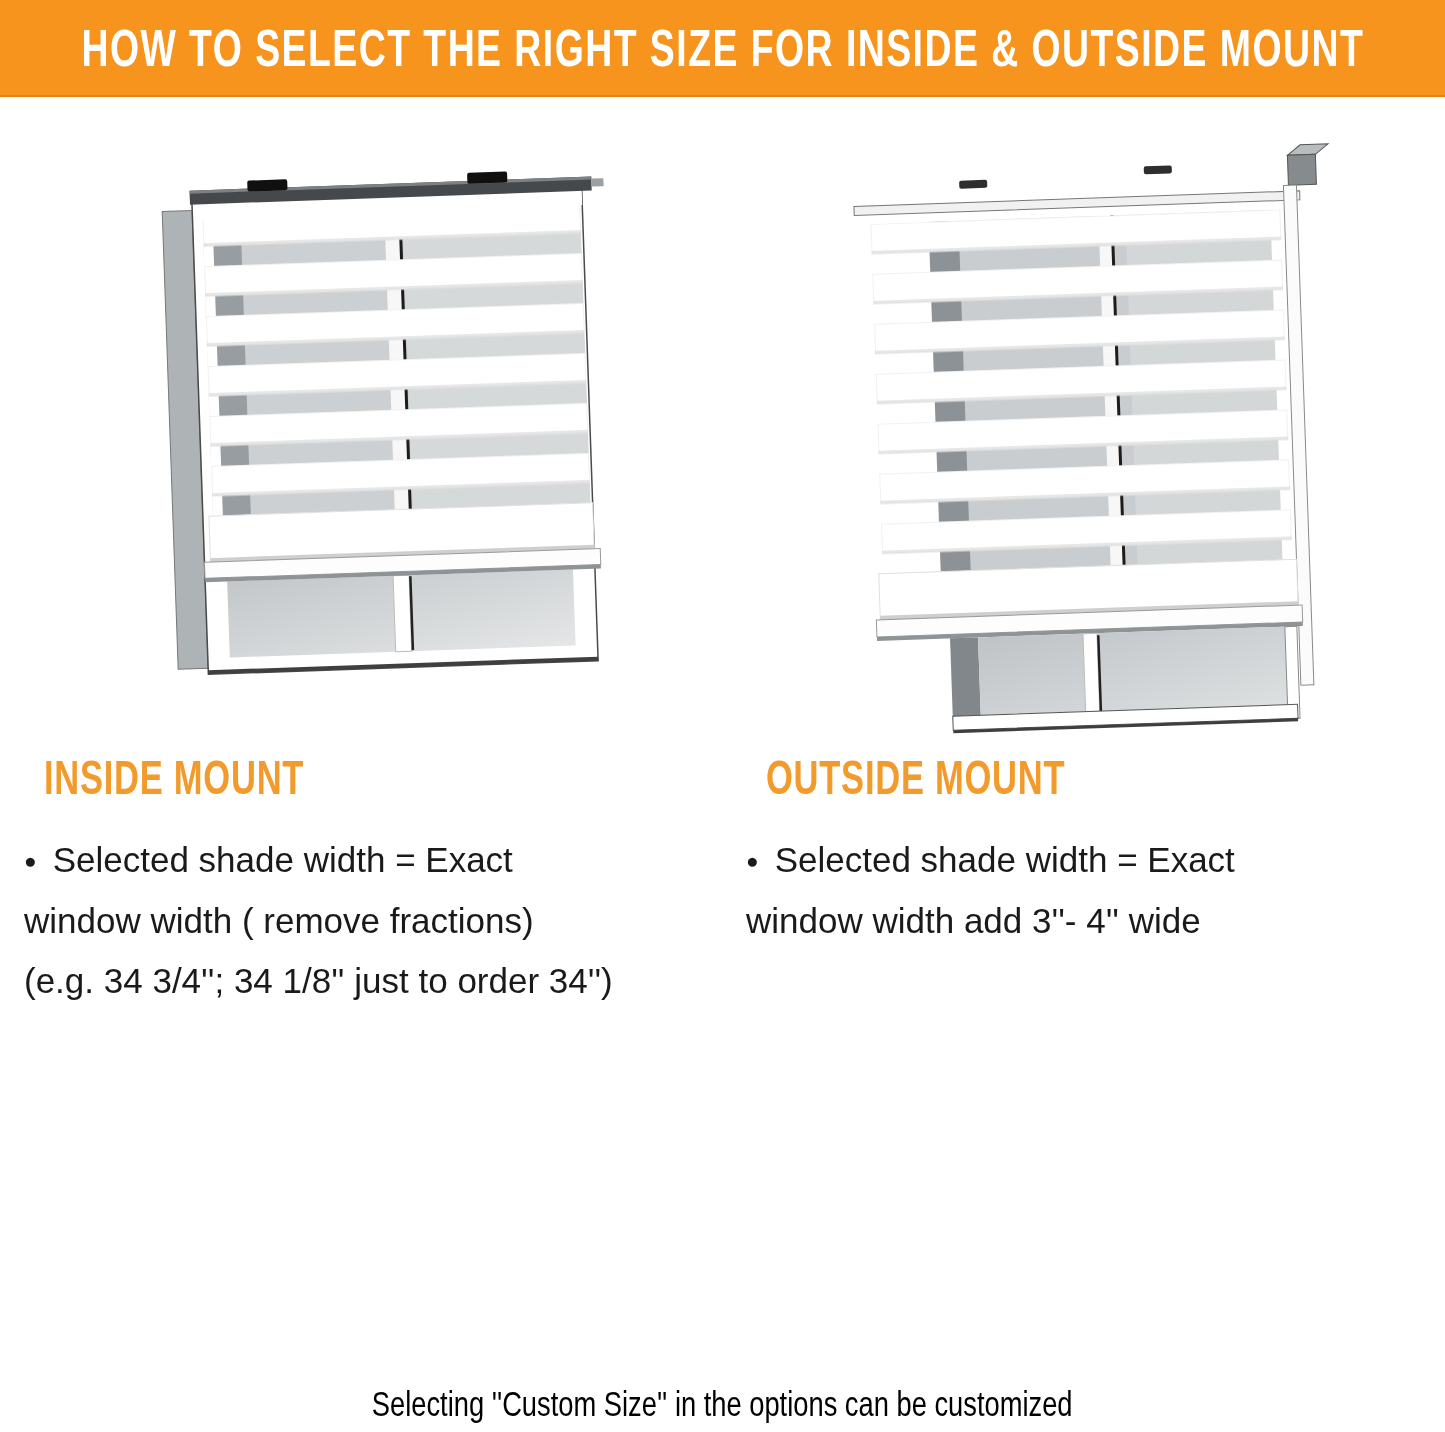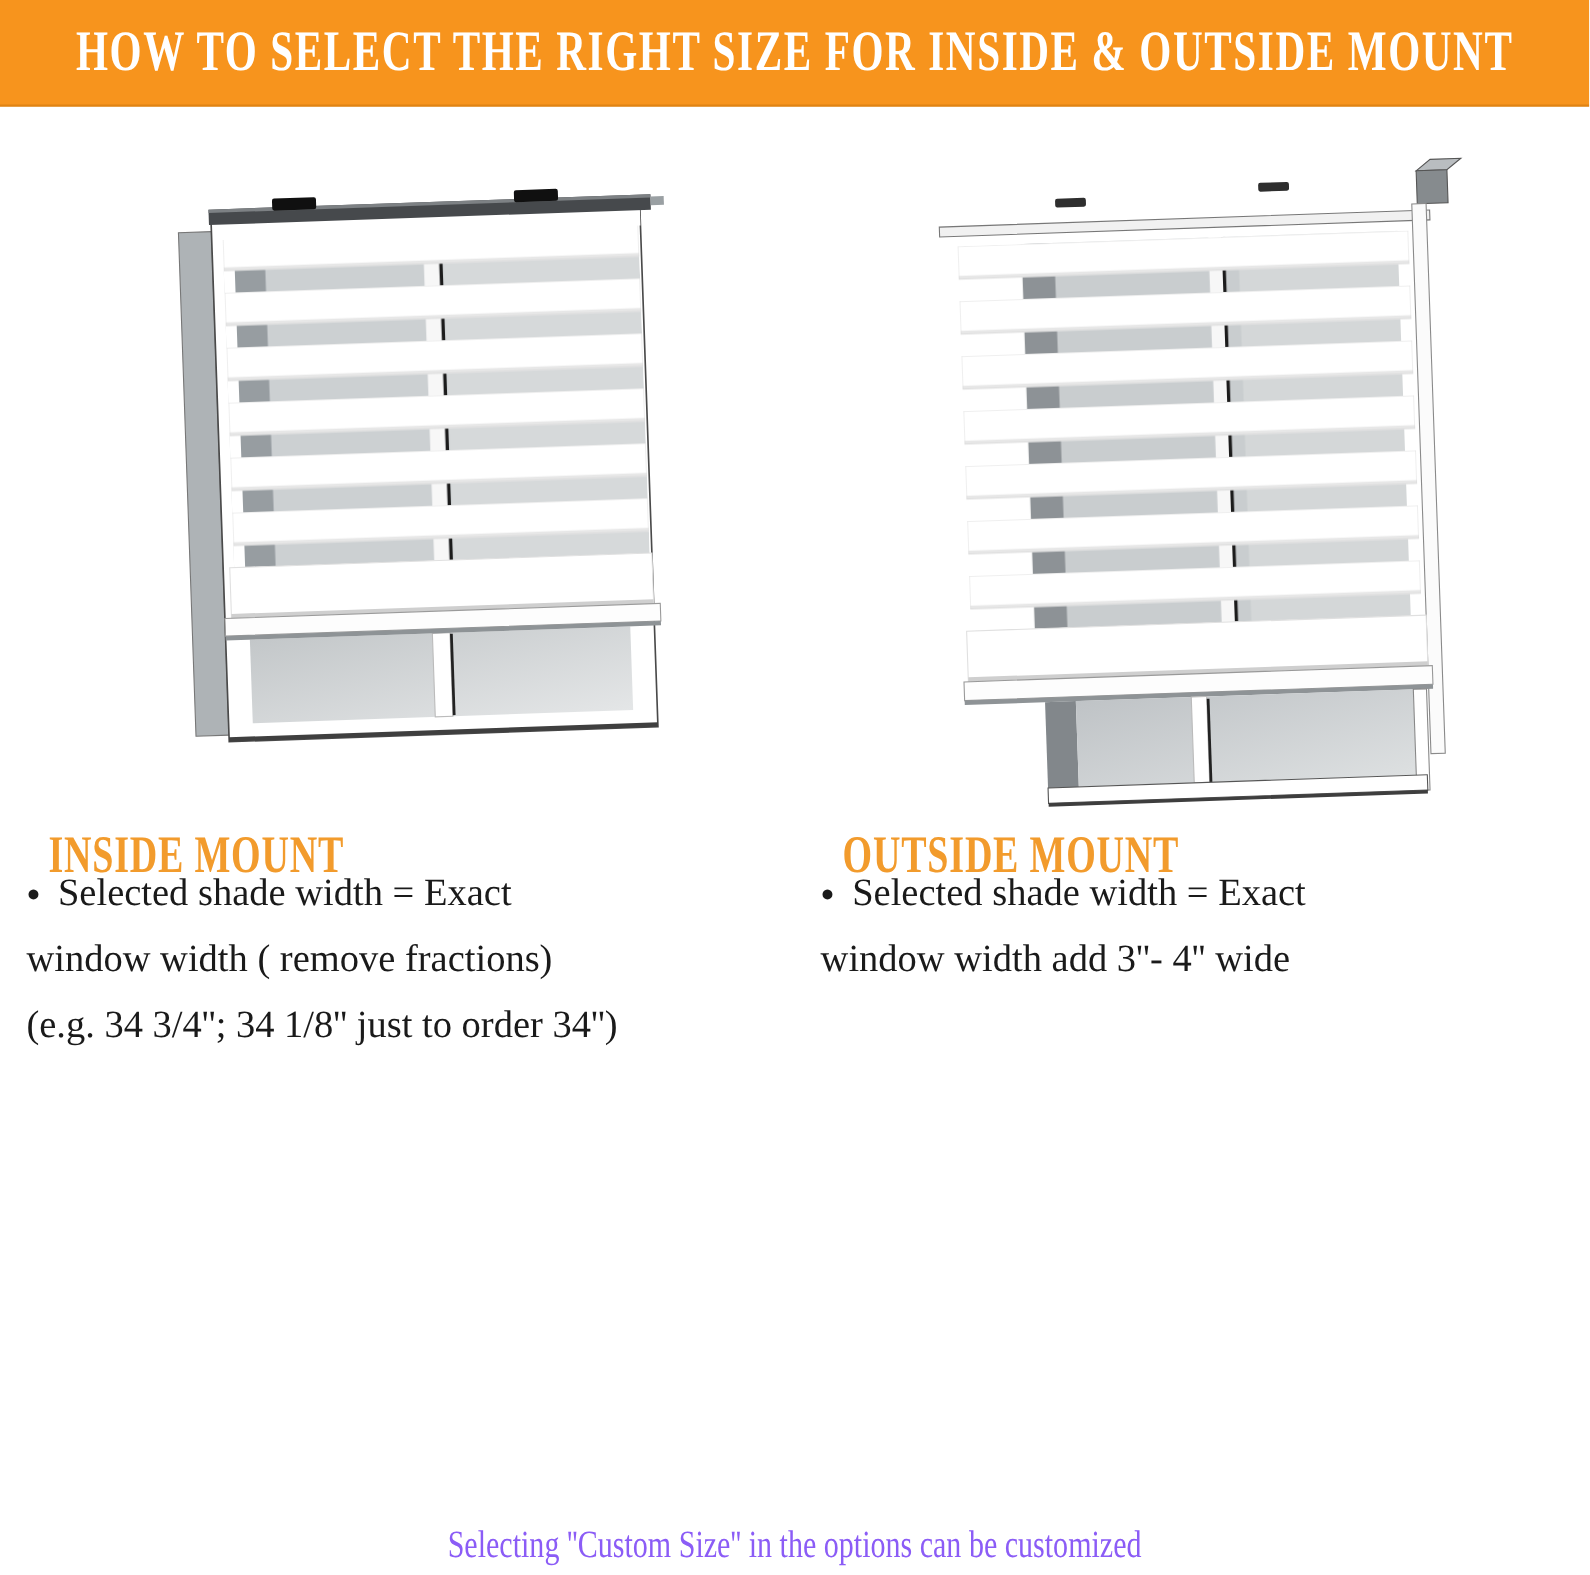--- a/index.html
+++ b/index.html
@@ -1,18 +1,18 @@
 <!DOCTYPE html>
 <html><head>
 <meta charset="utf-8">
 <style>
   html,body{margin:0;padding:0;background:#ffffff;}
   .page{
     position:relative;width:1445px;height:1424px;overflow:hidden;background:#ffffff;
-    font-family:Liberation Serif, serif;
+    font-family:Liberation Sans, sans-serif;
   }
   
   .banner{
     position:absolute;left:0;top:0;width:100%;height:95px;
     background:#F7941D;
     display:flex;align-items:center;justify-content:center;
     border-bottom:2px solid rgba(180,100,0,.35);
   }
   .banner-title{
     color:#ffffff;font-weight:bold;font-size:52px;letter-spacing:2px;white-space:nowrap;
@@ -23,27 +23,27 @@
   .illus-left{left:148px;top:146px;width:472px;height:570px;}
   .illus-right{left:848px;top:134px;width:504px;height:606px;}
   
   .mount-heading{
     position:absolute;top:750px;margin:0;font-size:48px;font-weight:bold;color:#F29B2C;
     letter-spacing:1px;white-space:nowrap;transform:scaleX(.72);transform-origin:left center;
   }
   .heading-inside{left:44px;}
   .heading-outside{left:766px;}
   
-  .col{position:absolute;top:782px;font-size:35px;line-height:60px;color:#1a1a1a;}
+  .col{position:absolute;top:830px;font-size:35px;line-height:60px;color:#1a1a1a;}
   .col-left{left:24px;width:700px;}
   .col-right{left:746px;width:690px;}
   .col p.bullet{margin:0;}
   .dot{font-size:21px;vertical-align:4px;margin-right:16px;}
   
-  .footer{position:absolute;left:0;top:1384px;width:100%;text-align:center;color:#8b5cf6;}
+  .footer{position:absolute;left:0;top:1384px;width:100%;text-align:center;color:#000000;}
   .footer-note{
     display:inline-block;font-size:35px;white-space:nowrap;
     transform:scaleX(.78);transform-origin:center;
   }
   svg{display:block;}
 </style>
 </head>
 <body>
 
 <div class="page">

